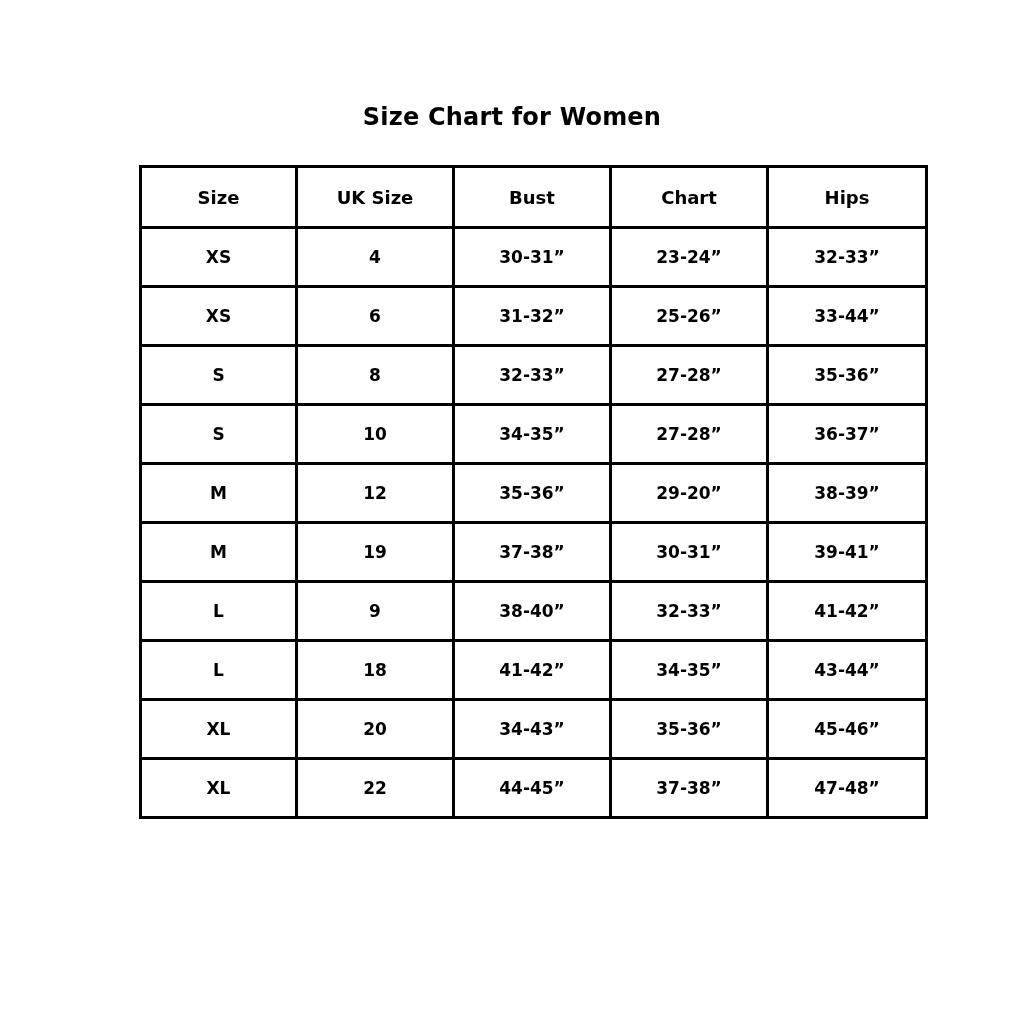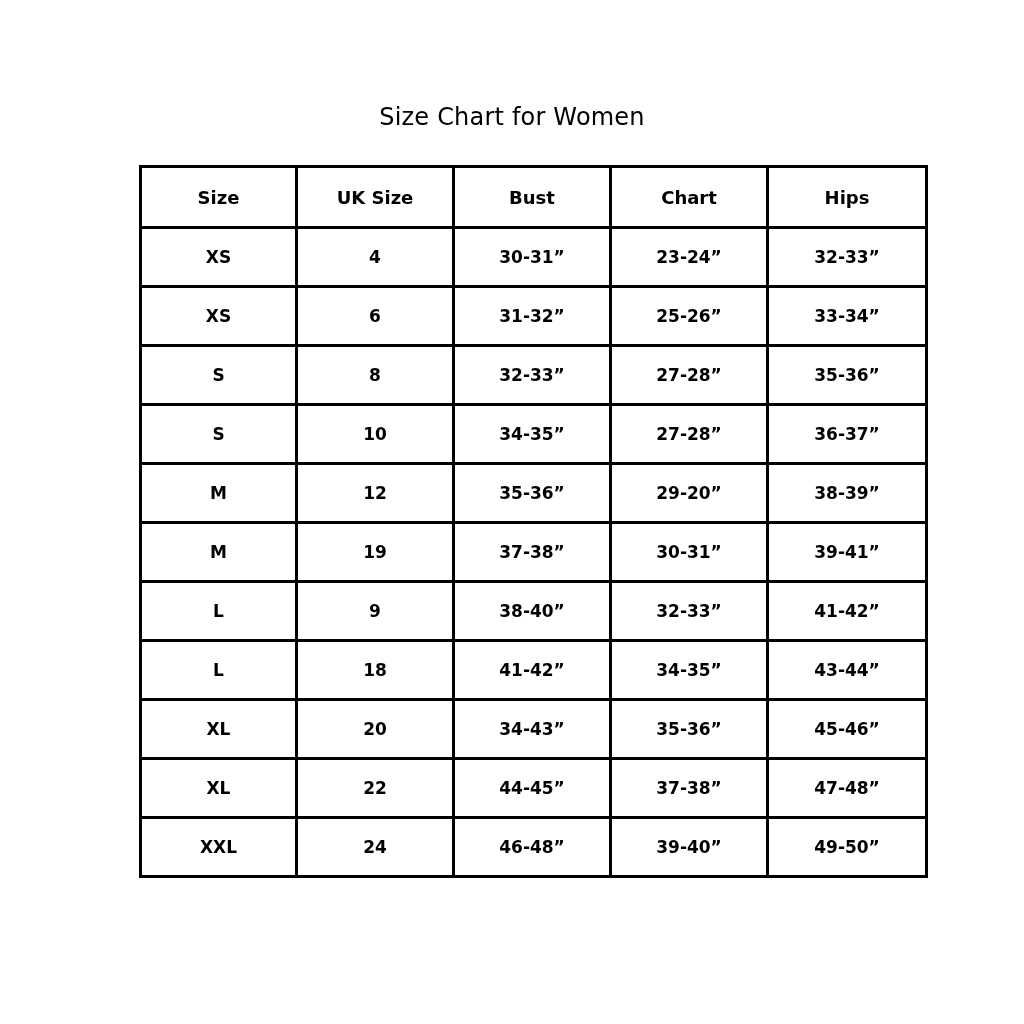--- a/index.html
+++ b/index.html
@@ -20,21 +20,21 @@
     position: relative;
     box-sizing: border-box;
   }
   .chart-title {
     position: absolute;
     top: 103px;
     left: 0;
     width: 1024px;
     text-align: center;
     font-size: 24px;
-    font-weight: normal;
+    font-weight: bold;
     letter-spacing: 0.2px;
     color: #000000;
   }
   .table-wrap {
     position: absolute;
     top: 165px;
     left: 119px;
     width: 786px;
     padding-left: 20px;
   }
@@ -95,21 +95,21 @@
           <td>4</td>
           <td>30-31”</td>
           <td>23-24”</td>
           <td>32-33”</td>
         </tr>
         <tr>
           <td>XS</td>
           <td>6</td>
           <td>31-32”</td>
           <td>25-26”</td>
-          <td>33-34”</td>
+          <td>33-44”</td>
         </tr>
         <tr>
           <td>S</td>
           <td>8</td>
           <td>32-33”</td>
           <td>27-28”</td>
           <td>35-36”</td>
         </tr>
         <tr>
           <td>S</td>
@@ -153,24 +153,17 @@
           <td>35-36”</td>
           <td>45-46”</td>
         </tr>
         <tr>
           <td>XL</td>
           <td>22</td>
           <td>44-45”</td>
           <td>37-38”</td>
           <td>47-48”</td>
         </tr>
-        <tr>
-          <td>XXL</td>
-          <td>24</td>
-          <td>46-48”</td>
-          <td>39-40”</td>
-          <td>49-50”</td>
-        </tr>
       </tbody>
     </table>
   </div>
 
 </div>
 
 </body></html>

